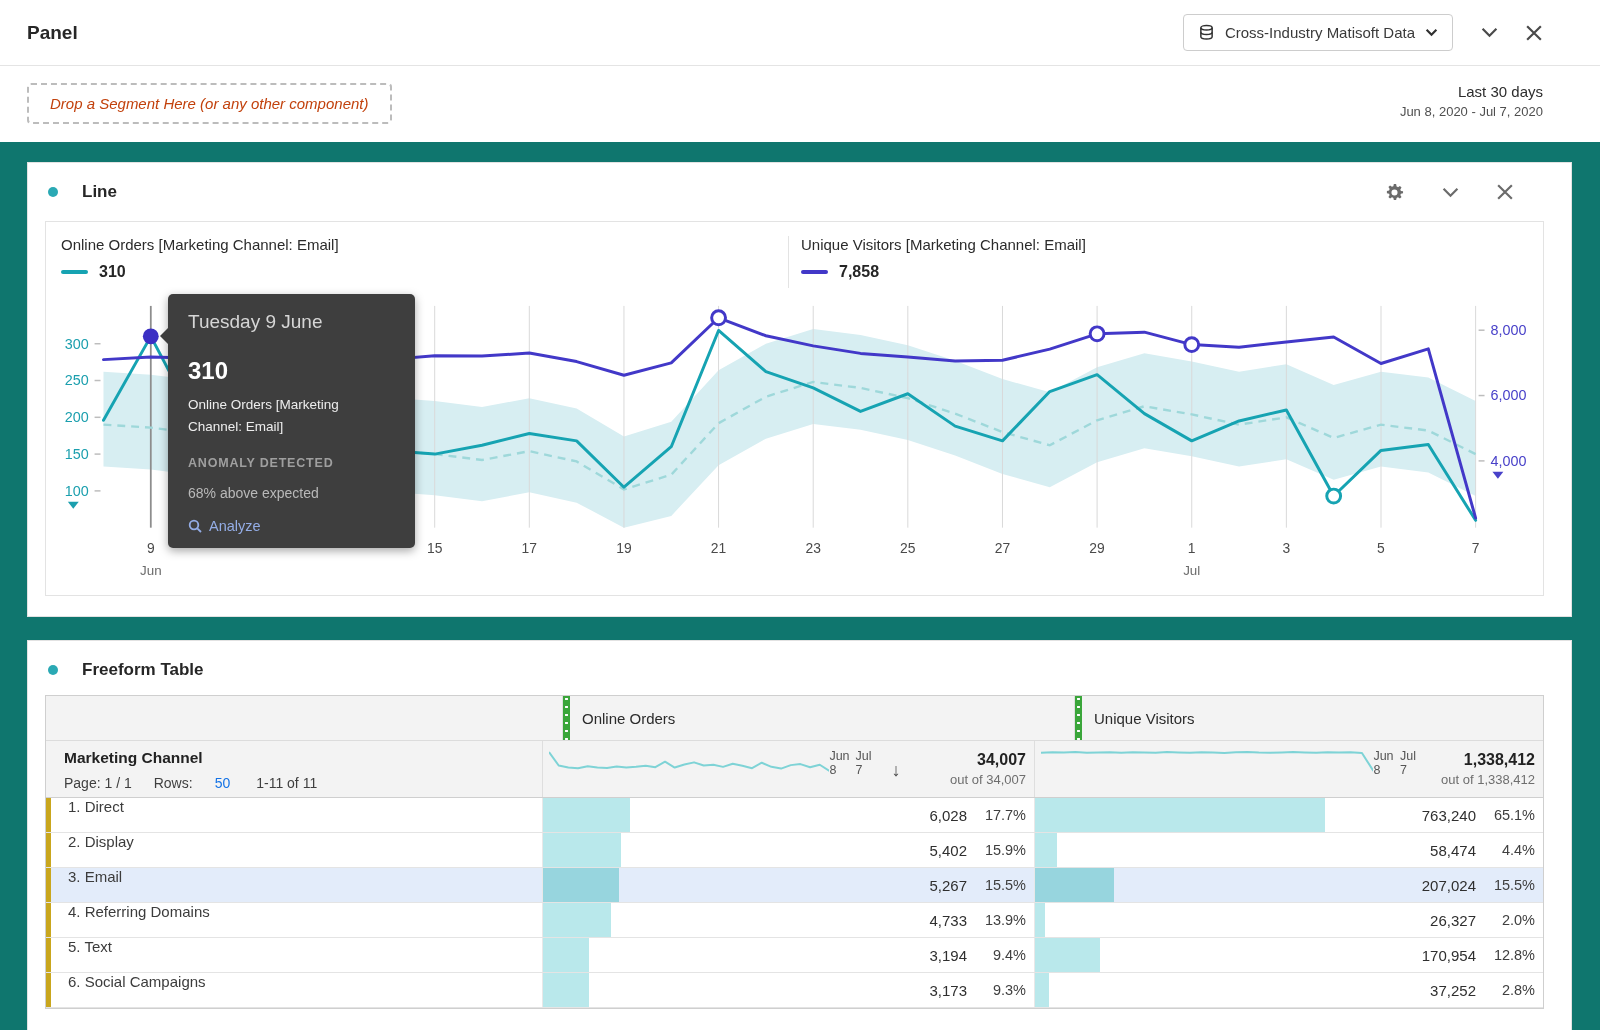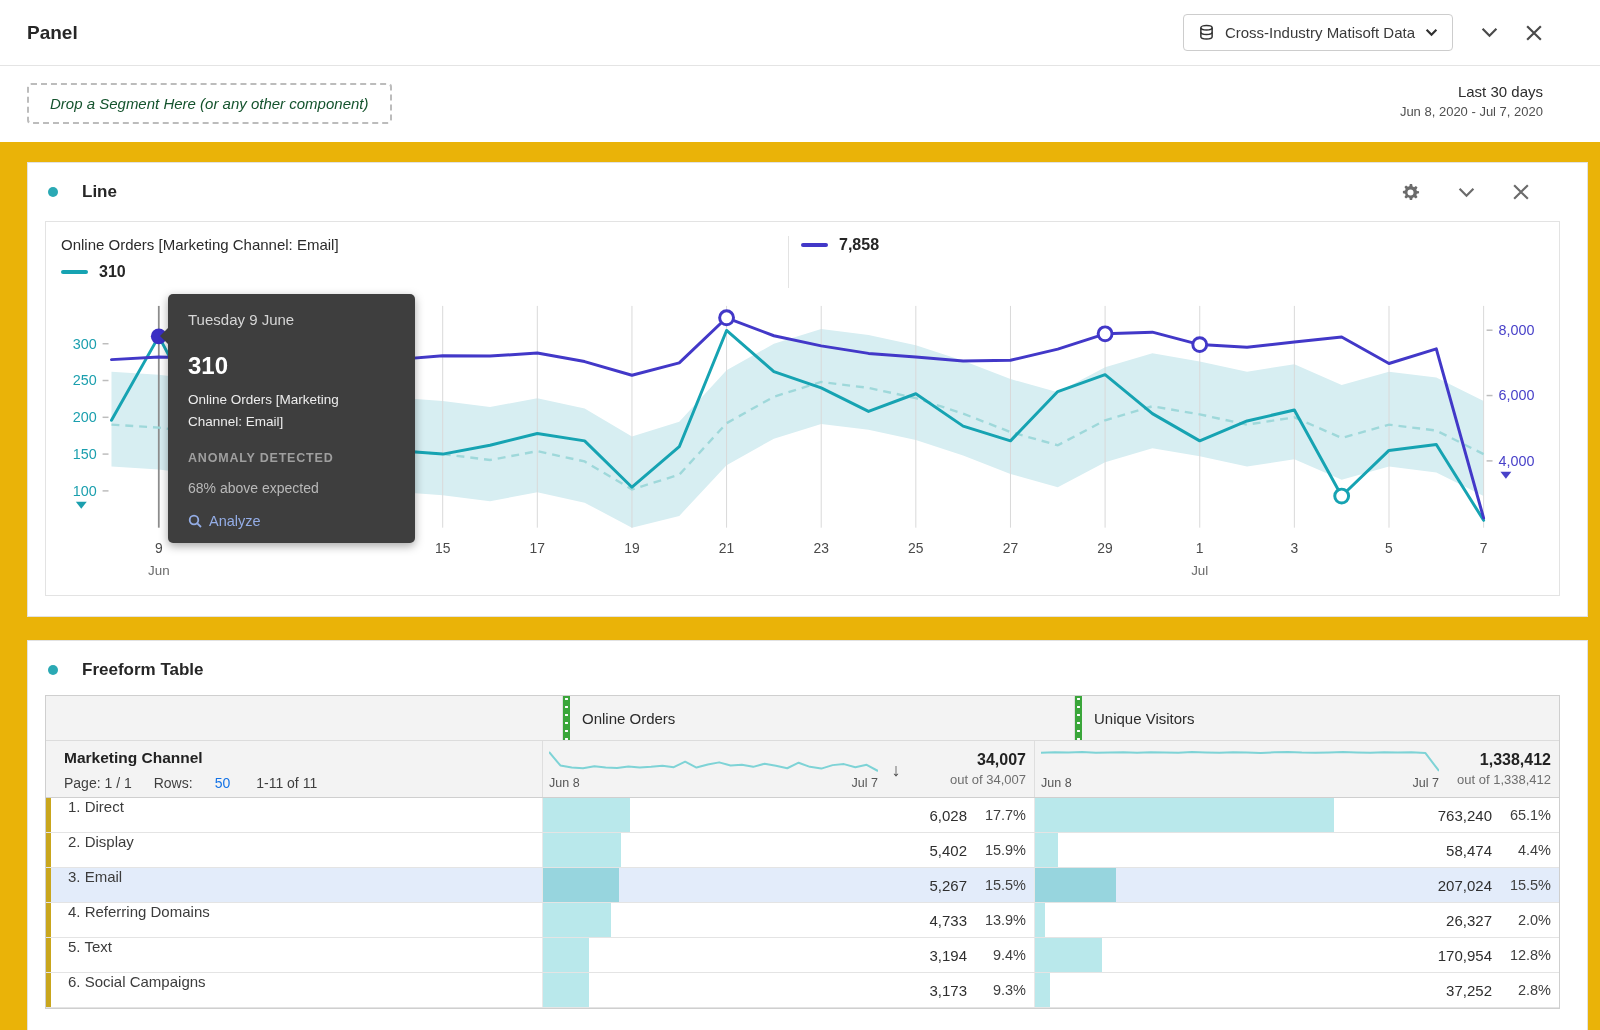--- a/index.html
+++ b/index.html
@@ -18,68 +18,68 @@
   .dataset-btn {
     display: flex; align-items: center; gap: 10px; background: #fff;
     border: 1px solid #cdcdcd; border-radius: 4px; padding: 9px 14px;
     font-size: 15px; color: #3a3a3a; font-family: inherit; cursor: pointer;
   }
   .icon-btn { background: none; border: none; padding: 0; display: flex; cursor: pointer; color: #565656; }
   
   .subheader { display: flex; justify-content: space-between; align-items: flex-start;
     padding: 17px 57px 18px 27px; background: #fff; }
   .dropzone { border: 2px dashed #bcbcbc; border-radius: 4px; padding: 10px 21px;
-    font-style: italic; font-size: 15px; color: #14532d; cursor: pointer; }
+    font-style: italic; font-size: 15px; color: #c2410c; cursor: pointer; }
   .daterange { text-align: right; cursor: pointer; }
   .dr-label { font-size: 15px; color: #2d2d2d; margin-bottom: 4px; }
   .dr-dates { font-size: 13px; color: #4f4f4f; }
   
-  .content { background: #eab308; padding: 20px 12px 0 27px; height: 888px; overflow: hidden; }
+  .content { background: #0f766e; padding: 20px 28px 0 27px; height: 888px; overflow: hidden; }
   .card { background: #fff; border: 1px solid #e2e2e2; margin-bottom: 23px; }
   .card-header { display: flex; align-items: center; padding: 19px 58px 15px 20px; }
   .dot { width: 10px; height: 10px; border-radius: 50%; background: #2aa9b4; margin-right: 24px; flex: none; }
   .card-header h2 { font-size: 17px; margin: 0; font-weight: 700; color: #262626; flex: 1; }
   .card-actions { display: flex; align-items: center; gap: 38px; color: #6b6b6b; }
   
   .chart-box { margin: 4px 27px 20px 17px; border: 1px solid #e3e3e3; position: relative; background: #fff; }
   .legend-row { display: flex; align-items: flex-start; padding: 14px 0 10px 15px; height: 76px; }
   .legend-item { width: 727px; }
   .legend-divider { width: 1px; background: #e3e3e3; align-self: stretch; margin-right: 12px; }
   .legend-title { font-size: 15px; color: #2b2b2b; margin-bottom: 10px; }
   .legend-val { display: flex; align-items: center; gap: 11px; font-size: 16px; font-weight: 700; color: #262626; }
   .swatch { width: 27px; height: 4px; border-radius: 2px; }
   .chart-wrap { position: relative; }
   #main-chart { display: block; width: 100%; height: 297px; }
   
   .tooltip { position: absolute; left: 122px; top: -4px; width: 247px; background: #3e3e3e;
     border-radius: 5px; padding: 17px 20px 14px; box-shadow: 0 3px 10px rgba(0,0,0,.35); z-index: 6; }
   .tooltip::before { content: ""; position: absolute; left: -8px; top: 34px;
     border-top: 8px solid transparent; border-bottom: 8px solid transparent; border-right: 8px solid #3e3e3e; }
-  .tt-date { font-size: 15px; color: #d6d6d6; margin-bottom: 24px; }
+  .tt-date { font-size: 19px; color: #d6d6d6; margin-bottom: 24px; }
   .tt-value { font-size: 24px; font-weight: 700; color: #fff; margin-bottom: 9px; }
   .tt-metric { font-size: 13.5px; color: #ededed; line-height: 1.65; margin-bottom: 17px; }
   .tt-anomaly { font-size: 12.5px; font-weight: 700; letter-spacing: .8px; color: #9f9f9f; margin-bottom: 15px; }
   .tt-detail { font-size: 14px; color: #b9b9b9; margin-bottom: 17px; }
   .tt-analyze { display: flex; align-items: center; gap: 7px; font-size: 14.5px; color: #94ade6; cursor: pointer; }
   
   .table { margin: 0 27px 0 17px; border: 1px solid #cfcfcf; }
   .t-hrow1, .t-hrow2, .t-row { display: grid; grid-template-columns: 496px 492px auto; }
   .t-hrow1 { background: #f3f3f3; height: 45px; border-bottom: 1px solid #dcdcdc; gap: 20px; }
   .t-hrow1 .colhead { display: flex; align-items: center; border-left: 1px solid #dedede; font-size: 15px; color: #2b2b2b; cursor: pointer; }
   .handle { width: 7px; align-self: stretch; background-color: #3aa63a; margin-right: 12px;
     background-image: radial-gradient(circle, #ffffff 1.1px, rgba(0,0,0,0) 1.4px);
     background-size: 7px 8px; background-repeat: repeat-y; background-position: center 7px; }
   .t-hrow2 { background: #f3f3f3; height: 57px; border-bottom: 1px solid #cfcfcf; }
   .dim-cell { padding: 8px 0 0 18px; }
   .dim-name { font-weight: 700; font-size: 15.5px; color: #222; margin-bottom: 8px; }
   .pager { font-size: 14px; color: #3f3f3f; display: flex; align-items: center; gap: 14px; }
   .pager .seg { margin-right: 8px; }
   .pager .link { color: #1473e6; cursor: pointer; margin-right: 12px; }
   .summary-cell { display: flex; align-items: stretch; padding: 7px 8px 5px 6px; border-left: 1px solid #dedede; }
-  .spark-zone { flex: 1; display: flex; flex-direction: column; justify-content: flex-start; min-width: 0; }
+  .spark-zone { flex: 1; display: flex; flex-direction: row; justify-content: flex-start; min-width: 0; }
   .spark { width: 100%; height: 26px; margin-top: 1px; }
   .spark-dates { display: flex; justify-content: space-between; font-size: 12.5px; color: #555; margin-top: 1px; }
   .sort-arrow { width: 36px; display: flex; align-items: center; justify-content: center;
     font-size: 18px; color: #4b4b4b; cursor: pointer; }
   .totals { text-align: right; min-width: 112px; padding-top: 3px; }
   .total { font-weight: 700; font-size: 16px; color: #222; }
   .outof { font-size: 13px; color: #6e6e6e; margin-top: 3px; }
   .t-row { height: 35px; border-bottom: 1px solid #e4e4e4; background: #fff; cursor: pointer; }
   .t-row.selected { background: #e3ecfa; }
   .label-cell { display: flex; align-items: flex-start; border-left: 5px solid #c9a61d; padding-left: 17px; }
@@ -168,20 +168,21 @@
       <div class="legend-row">
         <div class="legend-item">
           <div class="legend-title">Online Orders [Marketing Channel: Email]</div>
           <div class="legend-val">
             <span class="swatch" style="background: rgb(22, 163, 178);"></span>
             <span>310</span>
           </div>
         </div>
         <div class="legend-divider"></div>
         <div class="legend-item">
+          <div class="legend-title">Unique Visitors [Marketing Channel: Email]</div>
           <div class="legend-val">
             <span class="swatch" style="background: rgb(66, 56, 200);"></span>
             <span>7,858</span>
           </div>
         </div>
       </div>
 
       <div class="chart-wrap">
         <svg id="main-chart" viewBox="0 0 1500 300">
             <polygon points="52,74.43243243243242 99.79310344827587,77.40540540540539 147.58620689655174,83.35135135135135 195.3793103448276,87.8108108108108 243.17241379310346,92.27027027027029 290.9655172413793,96.72972972972971 338.7586206896552,100.44594594594594 386.55172413793105,104.16216216216218 434.3448275862069,110.10810810810811 482.13793103448273,101.1891891891892 529.9310344827586,111.5945945945946 577.7241379310345,139.83783783783784 625.5172413793103,124.97297297297297 673.3103448275862,72.94594594594594 721.1034482758621,46.18918918918919 768.8965517241379,31.324324324324323 816.6896551724138,37.27027027027029 864.4827586206897,47.67567567567568 912.2758620689655,63.283783783783775 960.0689655172414,81.86486486486487 1007.8620689655172,95.24324324324326 1055.655172413793,69.97297297297297 1103.448275862069,55.851351351351354 1151.2413793103449,64.02702702702703 1199.0344827586207,74.43243243243242 1246.8275862068965,67 1294.6206896551723,87.8108108108108 1342.4137931034484,74.43243243243242 1390.2068965517242,80.37837837837839 1438,104.16216216216218 1438,200.04054054054055 1390.2068965517242,176.25675675675674 1342.4137931034484,170.3108108108108 1294.6206896551723,183.6891891891892 1246.8275862068965,162.8783783783784 1199.0344827586207,170.3108108108108 1151.2413793103449,159.90540540540542 1103.448275862069,151.72972972972974 1055.655172413793,165.85135135135135 1007.8620689655172,191.1216216216216 960.0689655172414,177.74324324324323 912.2758620689655,159.16216216216216 864.4827586206897,143.55405405405406 816.6896551724138,133.14864864864865 768.8965517241379,127.2027027027027 721.1034482758621,142.06756756756755 673.3103448275862,168.82432432432432 625.5172413793103,220.1081081081081 577.7241379310345,232 529.9310344827586,206.72972972972974 482.13793103448273,196.32432432432432 434.3448275862069,205.24324324324323 386.55172413793105,199.2972972972973 338.7586206896552,195.5810810810811 290.9655172413793,191.86486486486487 243.17241379310346,188.14864864864865 195.3793103448276,183.6891891891892 147.58620689655174,179.22972972972974 99.79310344827587,173.28378378378378 52,170.3108108108108" fill="#d7eef2"></polygon>

